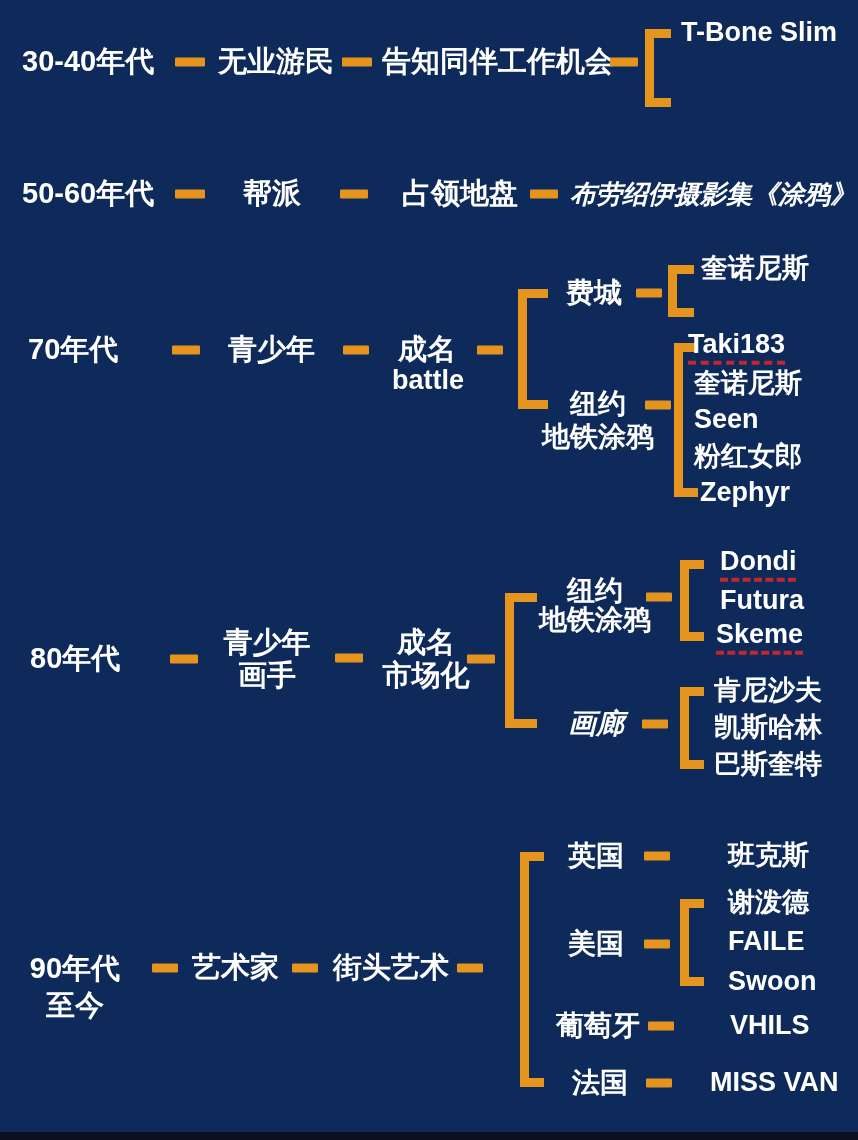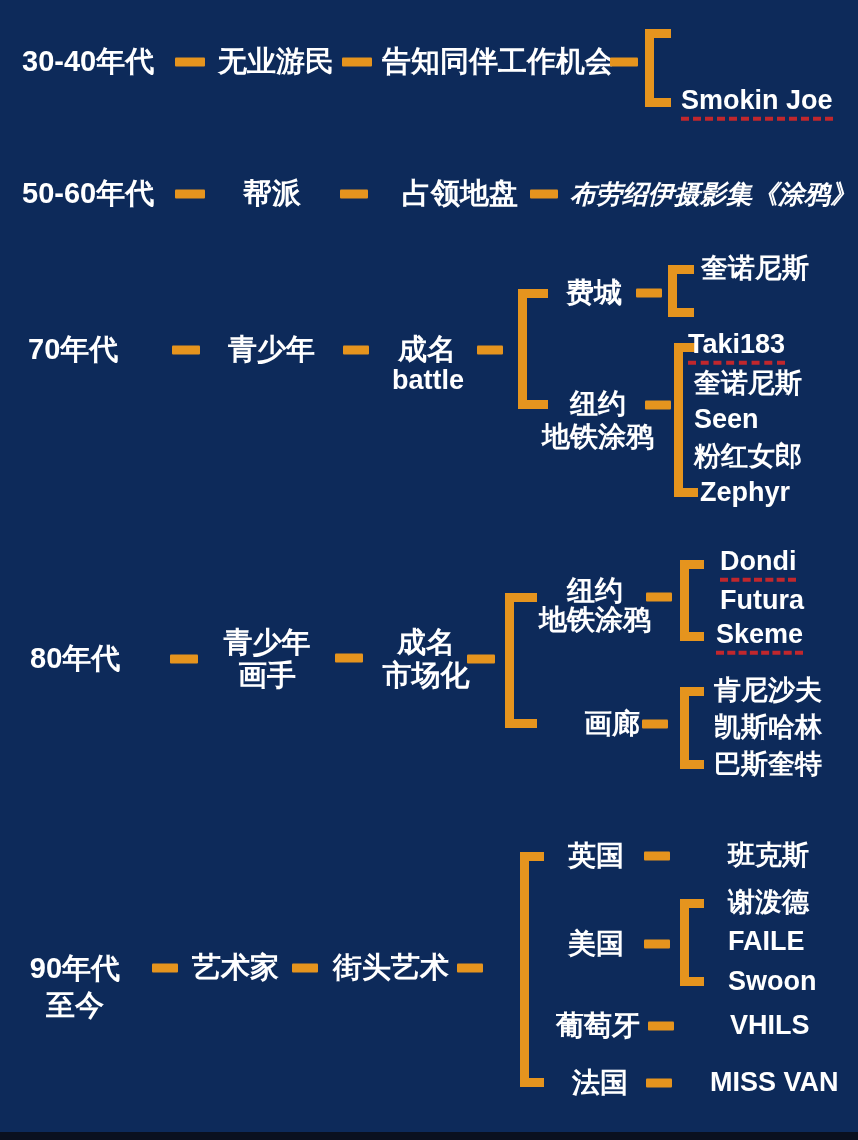--- a/index.html
+++ b/index.html
@@ -38,21 +38,21 @@
 
 <div id="canvas">
 
   <div class="t fs29" style="left:22px;top:62px;">30-40年代</div>
   <div class="dash" style="left:175px;top:62px;width:30px;"></div>
   <div class="t fs29" style="left:218px;top:62px;">无业游民</div>
   <div class="dash" style="left:342px;top:62px;width:30px;"></div>
   <div class="t fs29" style="left:382px;top:62px;">告知同伴工作机会</div>
   <div class="dash" style="left:610px;top:62px;width:28px;"></div>
   <div class="bracket" style="left:645px;top:29px;width:26px;height:78px;"></div>
-  <div class="t fs27 u" style="left:681px;top:103px;">Smokin Joe</div>
+  <div class="t fs27" style="left:681px;top:33px;">T-Bone Slim</div>
 
   <div class="t fs29" style="left:22px;top:194px;">50-60年代</div>
   <div class="dash" style="left:175px;top:194px;width:30px;"></div>
   <div class="t fs29" style="left:243px;top:194px;">帮派</div>
   <div class="dash" style="left:340px;top:194px;width:28px;"></div>
   <div class="t fs29" style="left:402px;top:194px;">占领地盘</div>
   <div class="dash" style="left:530px;top:194px;width:28px;"></div>
   <div class="t fs26" style="left:570px;top:194px;">布劳绍伊摄影集《涂鸦》</div>
 
   <div class="t fs29" style="left:28px;top:350px;">70年代</div>
@@ -90,21 +90,21 @@
   <div class="bracket" style="left:505px;top:593px;width:32px;height:135px;"></div>
 
   <div class="t tc fs28" style="left:535px;top:591px;width:120px;">纽约</div>
   <div class="t tc fs28" style="left:535px;top:620px;width:120px;">地铁涂鸦</div>
   <div class="dash" style="left:646px;top:597px;width:26px;"></div>
   <div class="bracket" style="left:680px;top:560px;width:24px;height:81px;"></div>
   <div class="t fs27 u" style="left:720px;top:564px;">Dondi</div>
   <div class="t fs27" style="left:720px;top:601px;">Futura</div>
   <div class="t fs27 u" style="left:716px;top:637px;">Skeme</div>
 
-  <div class="t fs28" style="left:584px;top:724px;">画廊</div>
+  <div class="t fs28" style="left:568px;top:724px;font-style:italic;">画廊</div>
   <div class="dash" style="left:642px;top:724px;width:26px;"></div>
   <div class="bracket" style="left:680px;top:687px;width:24px;height:82px;"></div>
   <div class="t fs27" style="left:714px;top:691px;">肯尼沙夫</div>
   <div class="t fs27" style="left:714px;top:728px;">凯斯哈林</div>
   <div class="t fs27" style="left:714px;top:765px;text-align:center;">巴斯奎特</div>
 
   <div class="t tc fs29" style="left:15px;top:969px;width:120px;">90年代</div>
   <div class="t tc fs29" style="left:15px;top:1006px;width:120px;">至今</div>
   <div class="dash" style="left:152px;top:968px;width:26px;"></div>
   <div class="t fs29" style="left:192px;top:968px;">艺术家</div>

